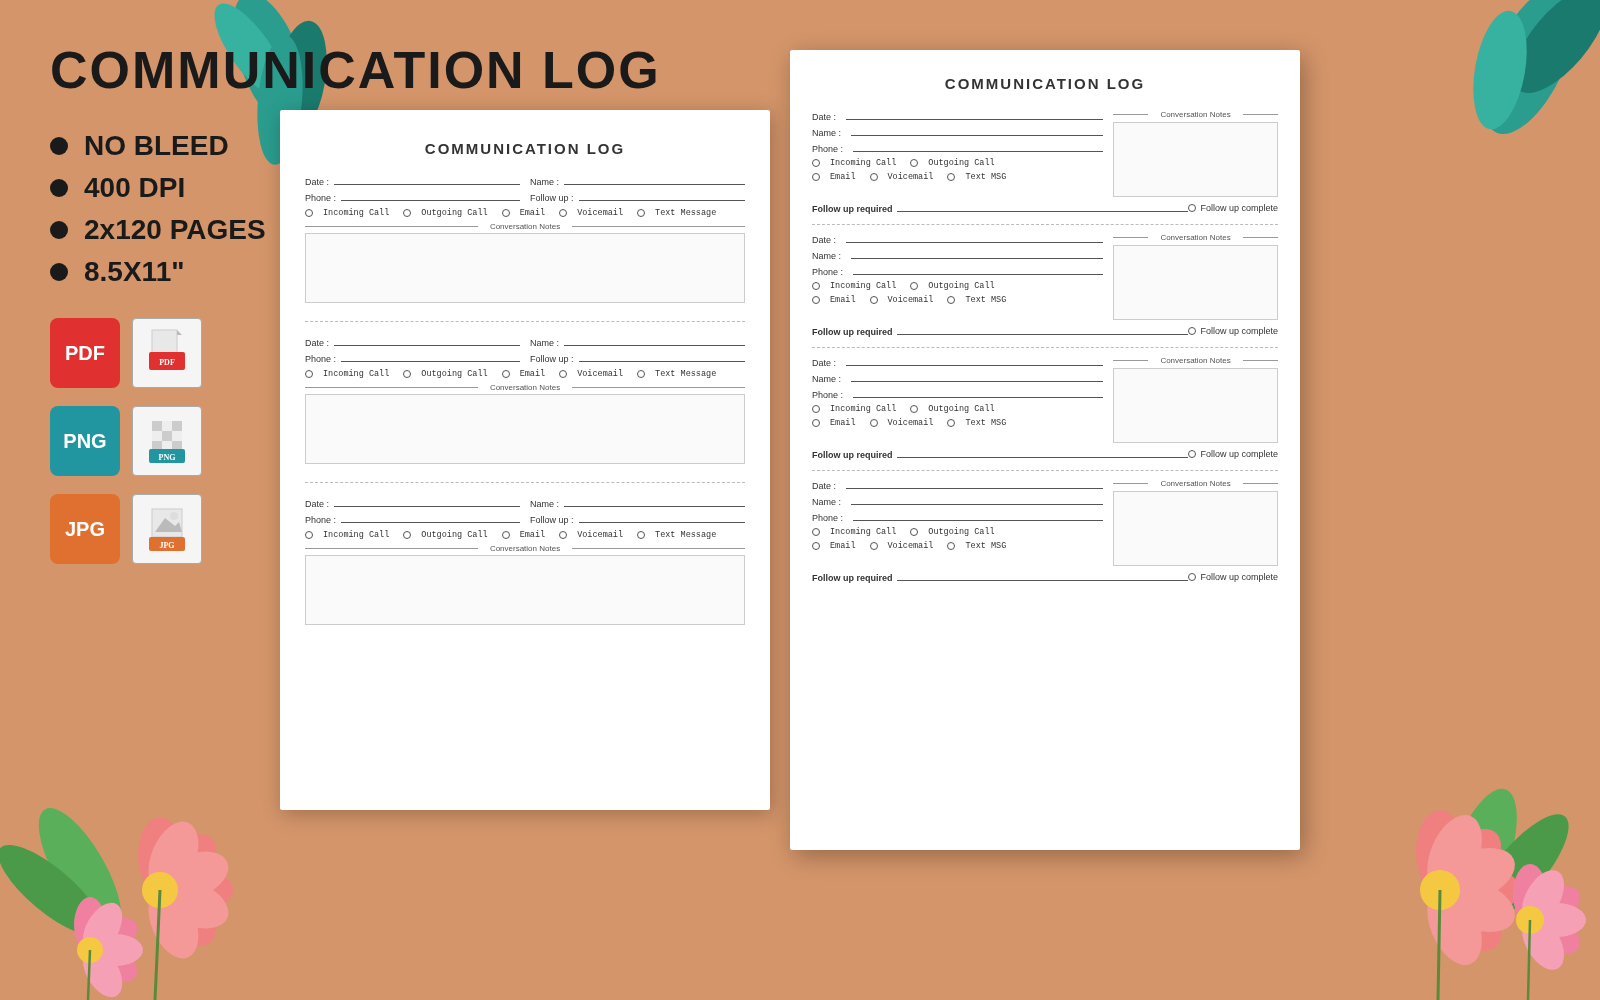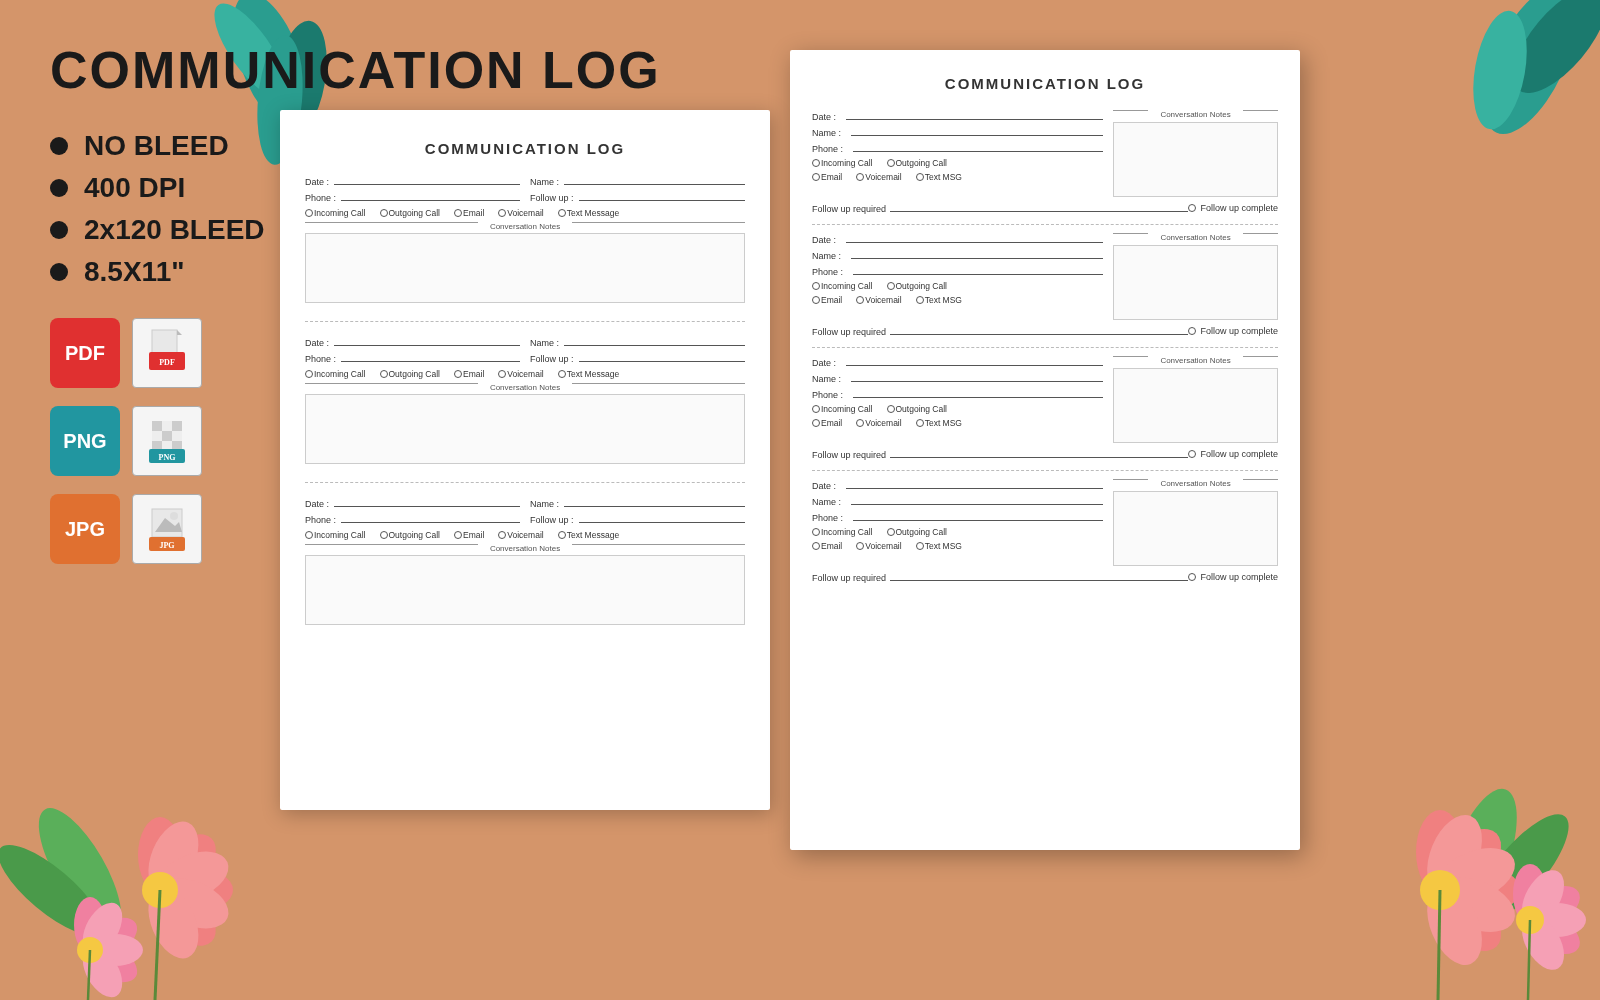--- a/index.html
+++ b/index.html
@@ -173,57 +173,59 @@
     .radio-row {
       display: flex;
       gap: 14px;
       margin-bottom: 4px;
       align-items: center;
       flex-wrap: wrap;
     }
     .radio-item {
       display: flex;
       align-items: center;
-      gap: 1px;
+      gap: 10px;
       font-size: 8.5px;
       color: #333;
-      font-family: Liberation Sans, sans-serif;
+      font-family: Liberation Mono, monospace;
     }
     .radio-circle {
       width: 8px; height: 8px;
       border: 1px solid #555;
       border-radius: 50%;
       flex-shrink: 0;
     }
 
     .followup-row {
       display: flex;
       align-items: baseline;
       justify-content: space-between;
       margin-bottom: 2px;
     }
     .followup-left {
       display: flex;
       align-items: baseline;
       gap: 4px;
       flex: 1;
+      font-weight: bold;
     }
     .followup-right {
       display: flex;
       align-items: center;
       gap: 4px;
     }
 
     
     .conv-notes-wrapper {
       position: relative;
       margin: 4px 0 8px 0;
     }
     .conv-notes-label-row {
       display: flex;
+      align-items: center;
       gap: 6px;
       margin-bottom: 2px;
     }
     .conv-notes-line {
       flex: 1;
       border-top: 1px solid #999;
       height: 1px;
     }
     .conv-notes-text {
       font-size: 8px;
@@ -323,21 +325,21 @@
     <li>
       <span class="bullet-dot"></span>
       <span>NO BLEED</span>
     </li>
     <li>
       <span class="bullet-dot"></span>
       <span>400 DPI</span>
     </li>
     <li>
       <span class="bullet-dot"></span>
-      <span>2x120 BLEED</span>
+      <span>2x120 PAGES</span>
     </li>
     <li>
       <span class="bullet-dot"></span>
       <span>8.5X11"</span>
     </li>
   </ul>
 
   <div class="format-icons">
     <div class="format-icon">
       <div class="format-badge pdf-badge">PDF</div>

